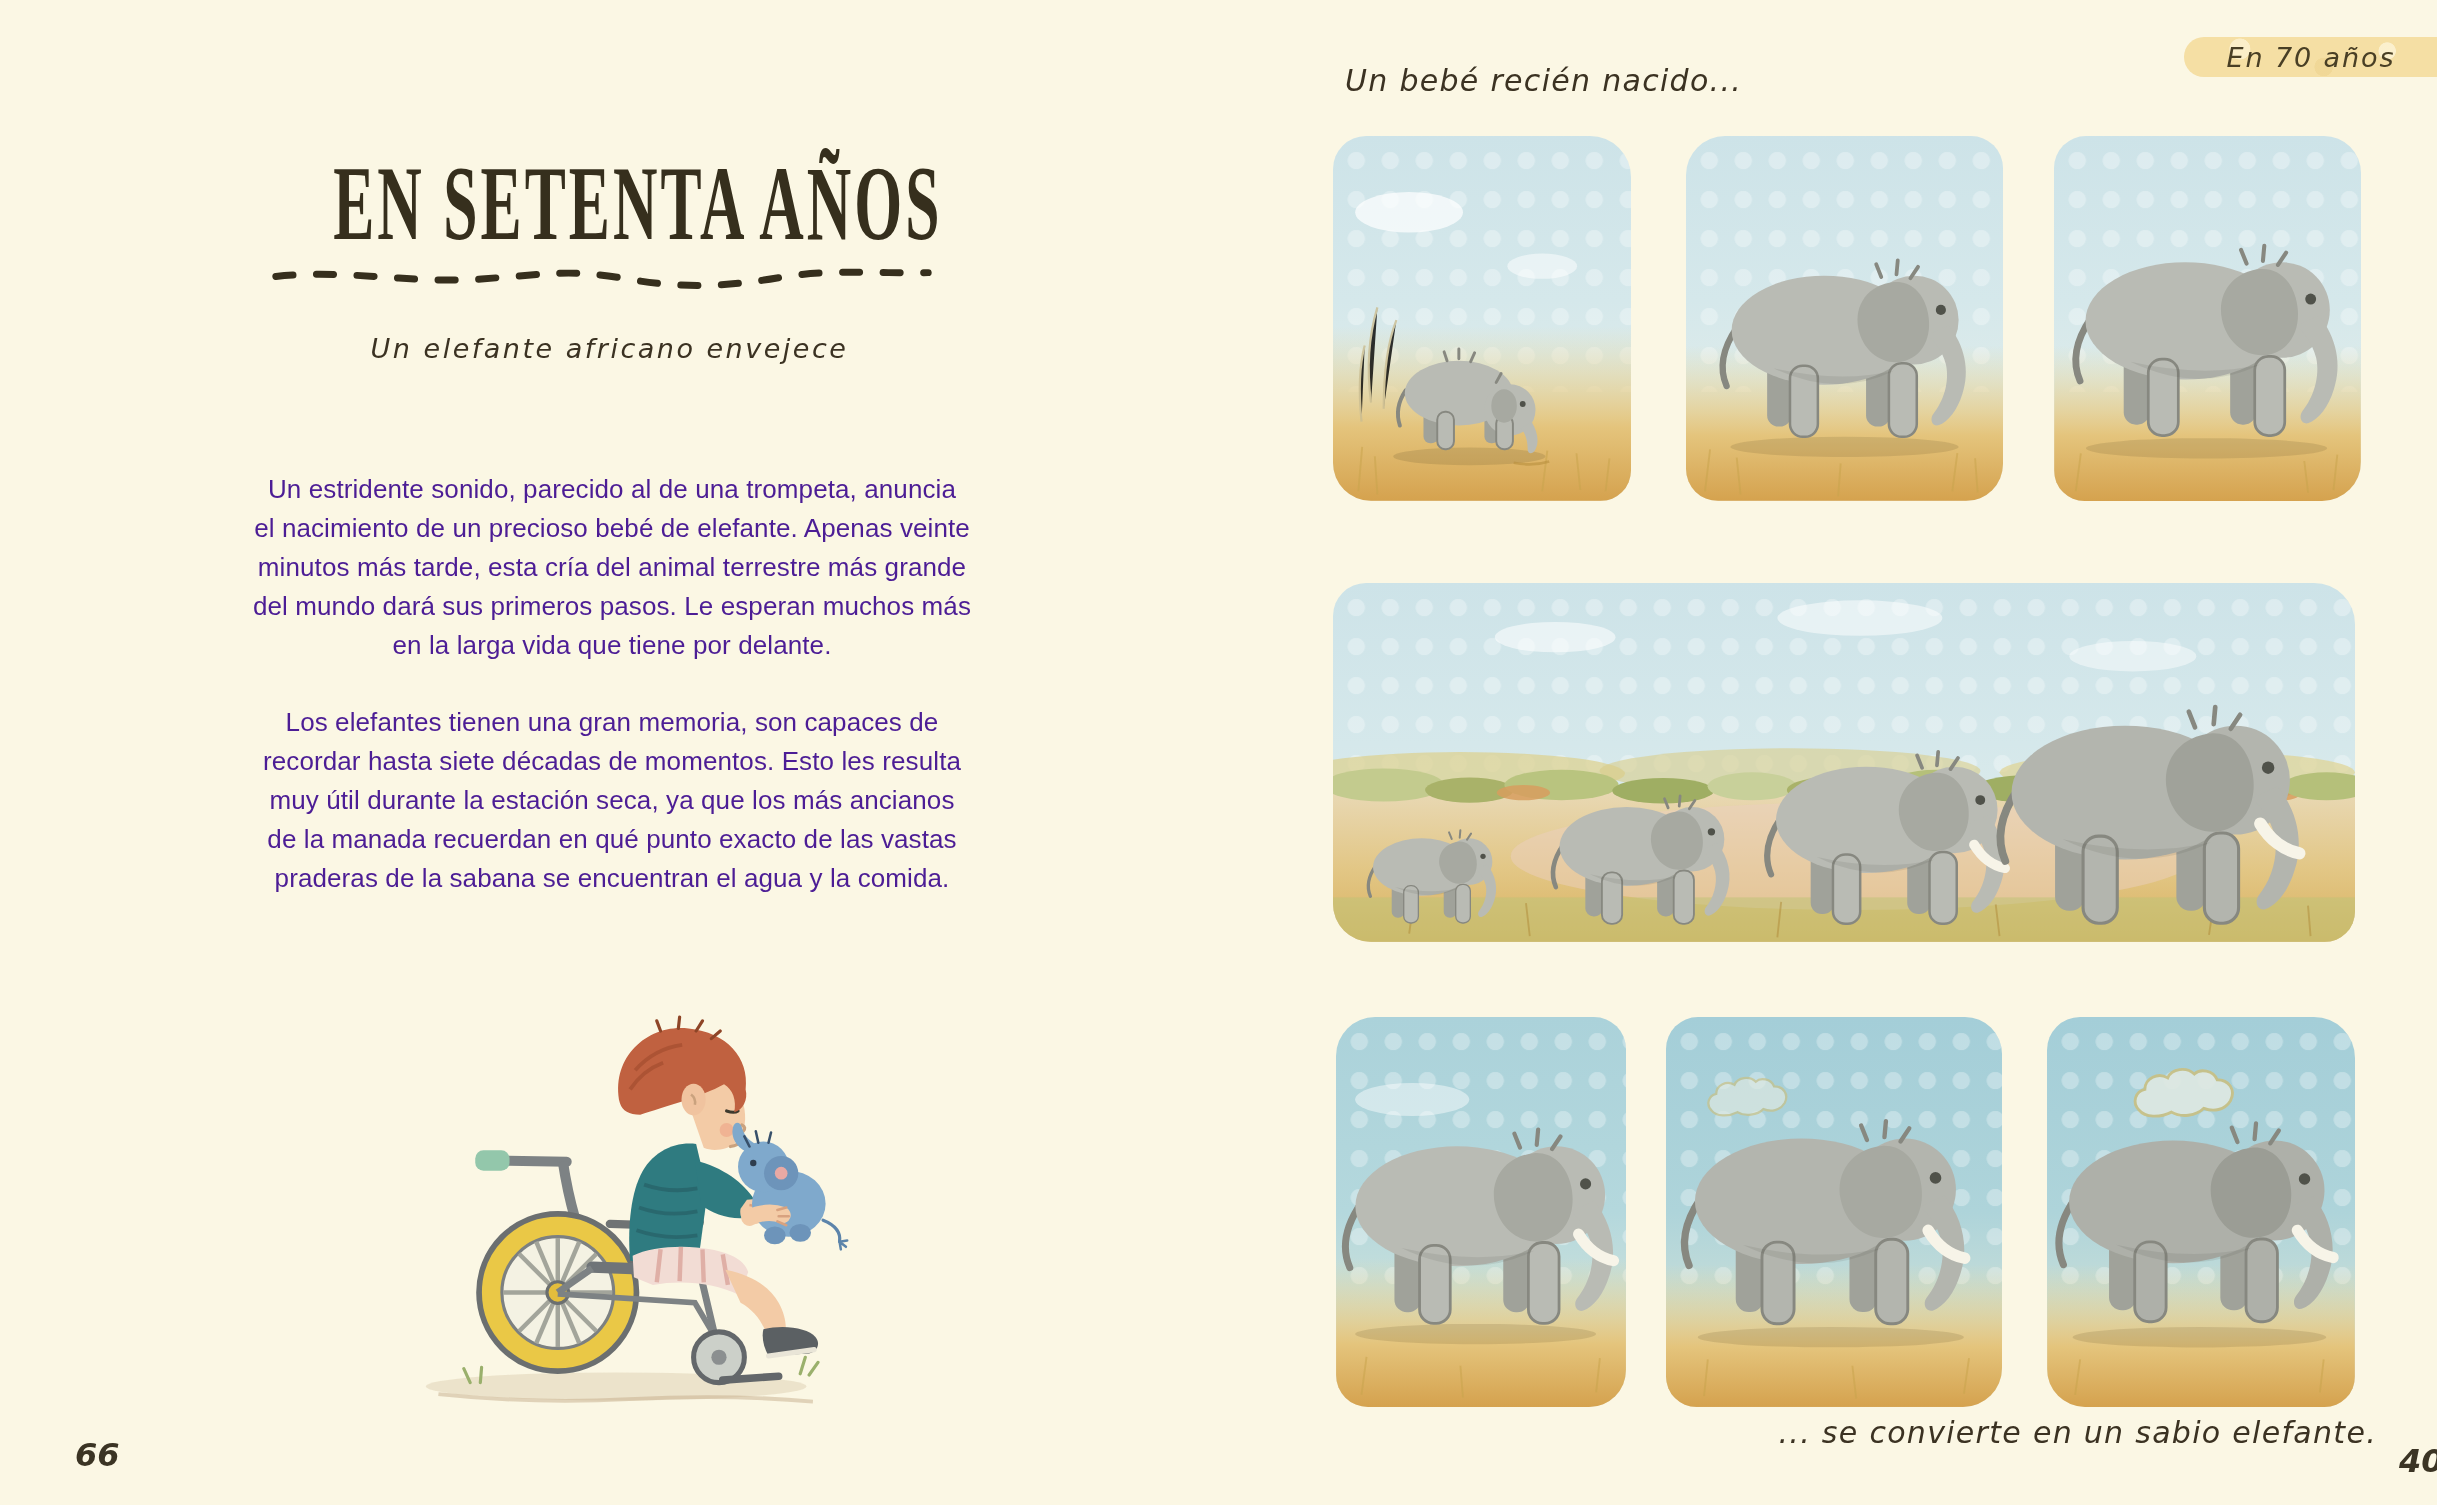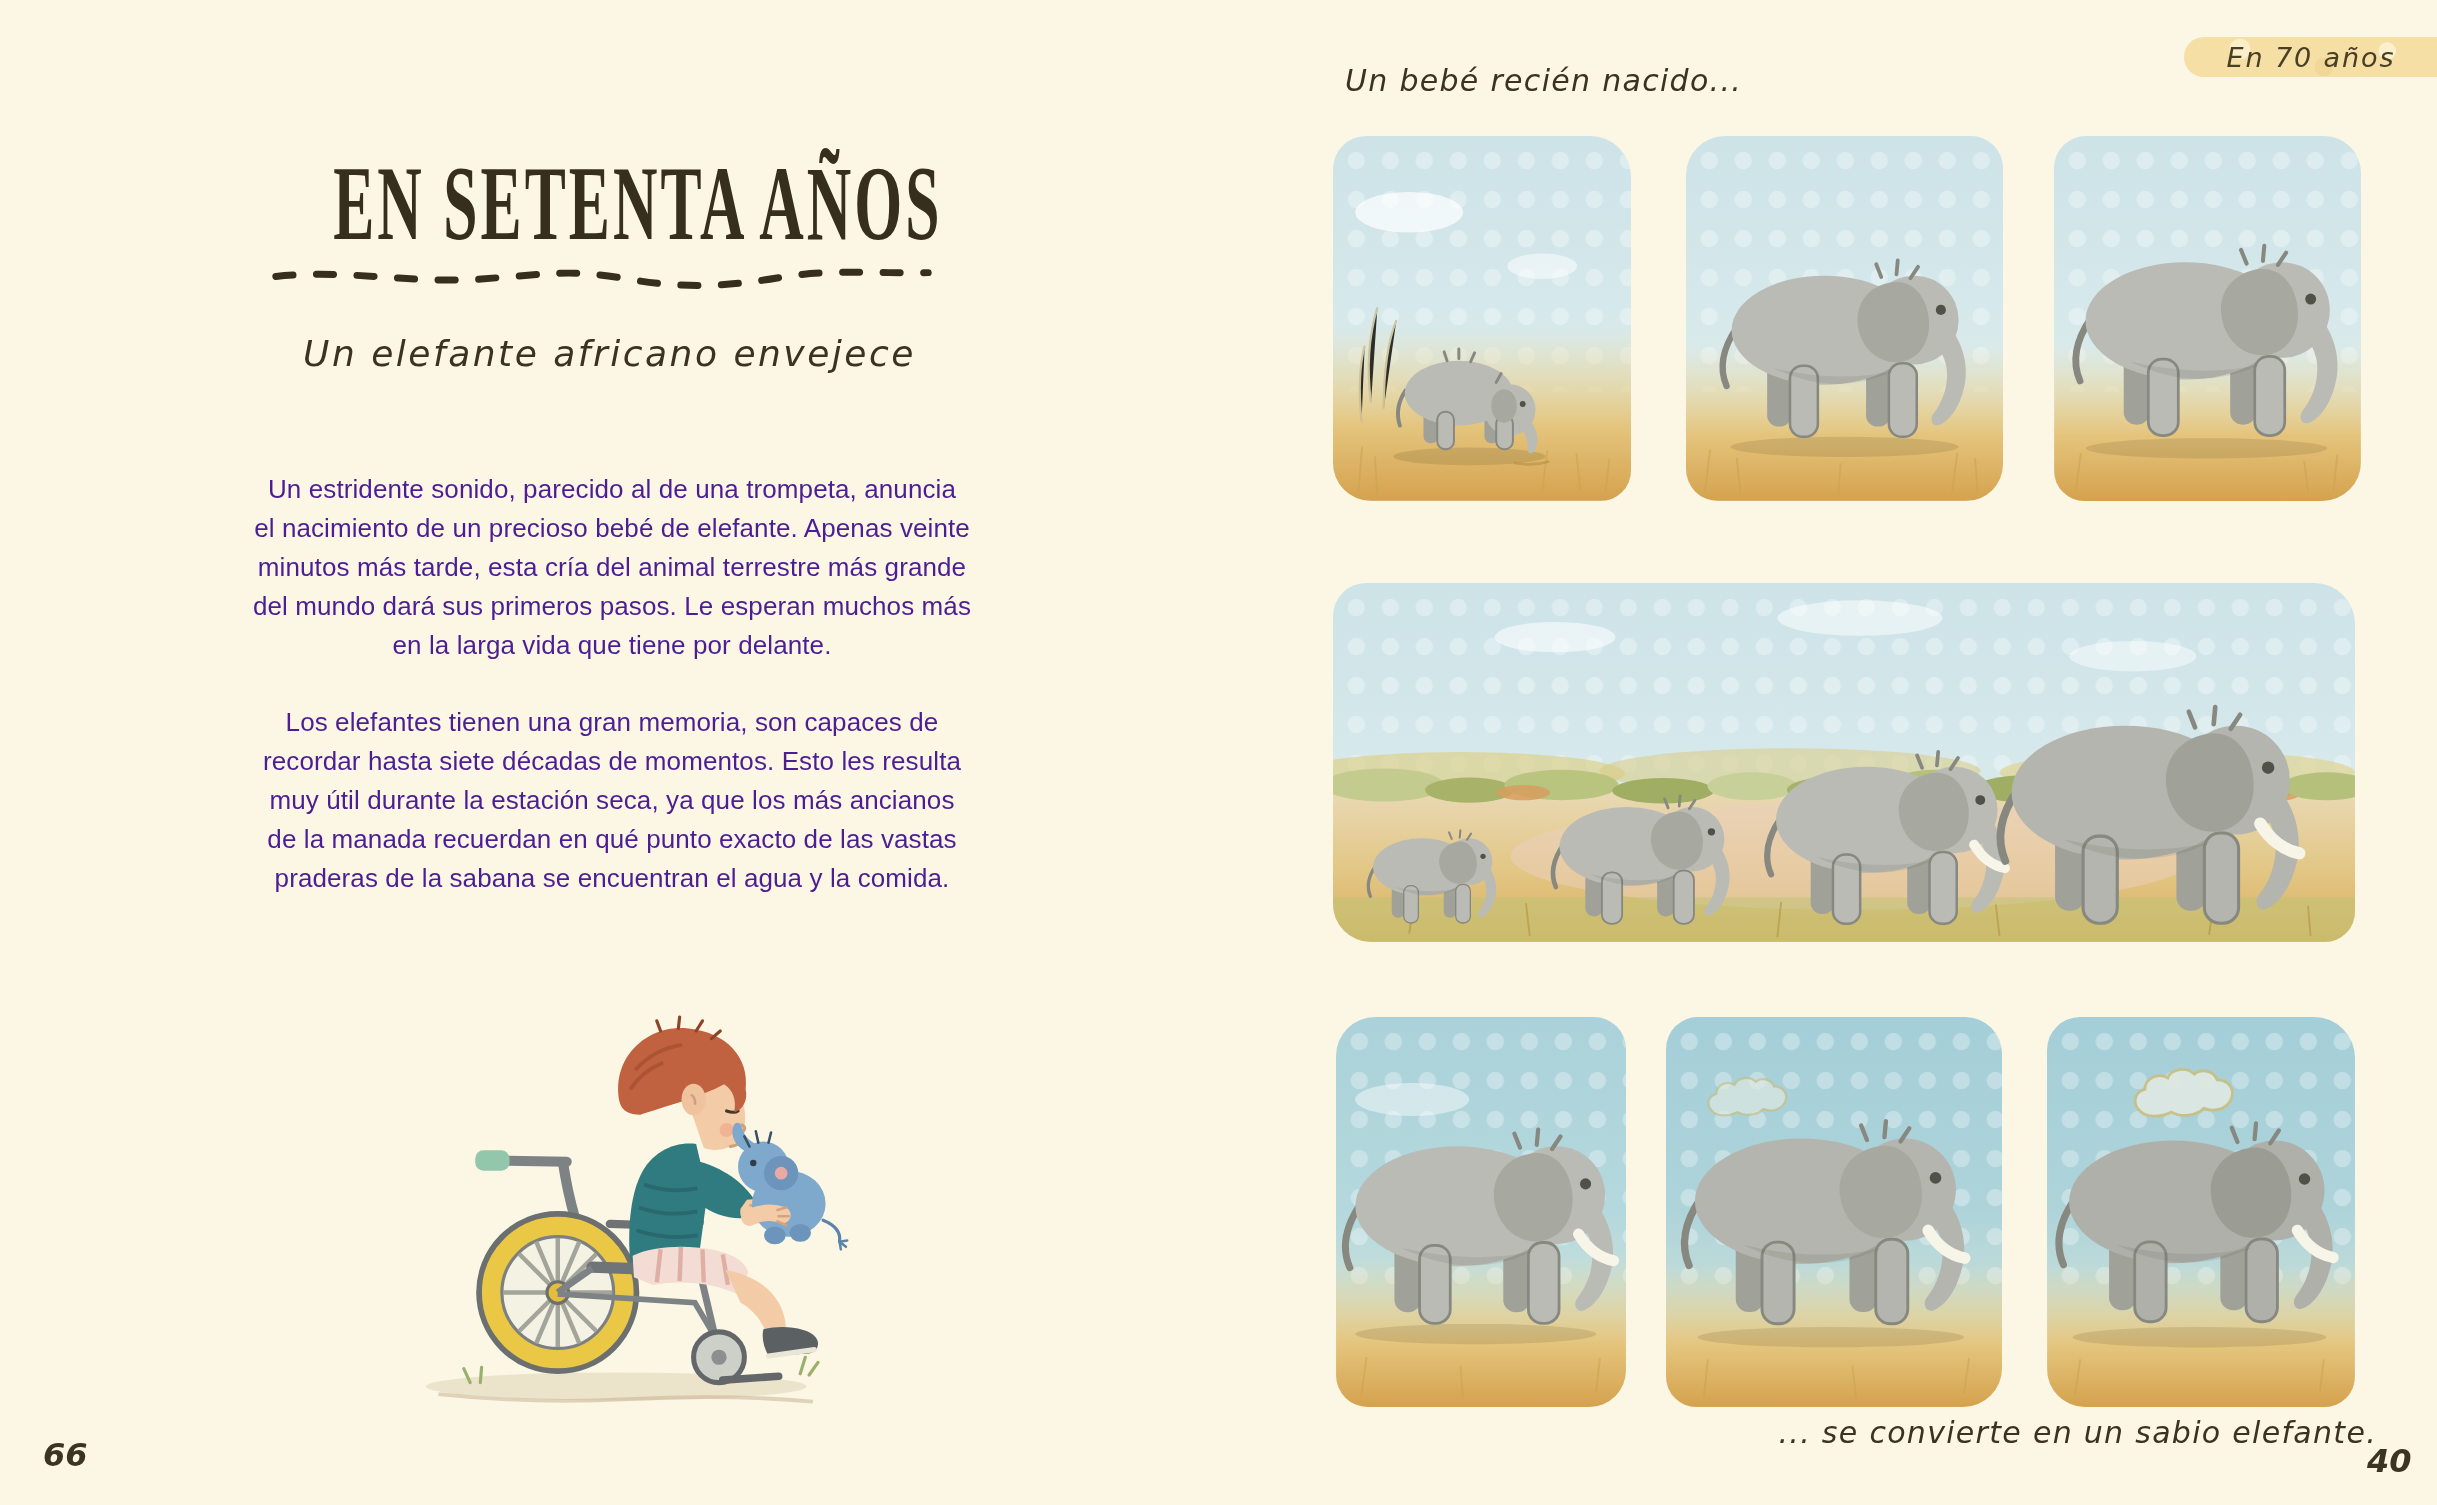--- a/index.html
+++ b/index.html
@@ -16,32 +16,32 @@
     display:inline-block;
     font-family:"Liberation Serif",serif;font-weight:700;
     font-size:77px;letter-spacing:3.8px;line-height:1;
     transform:scale(0.80,1.38);transform-origin:center top;
     color:#362f1d;white-space:nowrap;
   }
   .divider{left:272px;top:265px;}
   .subtitle{
     left:0;top:333px;width:1219px;text-align:center;
     font-family:"DejaVu Sans",sans-serif;font-style:italic;
-    font-size:36px;letter-spacing:2.5px;color:#3b3222;
+    font-size:27px;letter-spacing:2.5px;color:#3b3222;
   }
   .para{
     left:209px;width:806px;text-align:center;
     font-size:26px;line-height:39px;color:#4c1d95;
     white-space:pre-line;letter-spacing:0.1px;
   }
   .para1{top:444px;}
   .para2{top:677px;}
   .pageno{
     font-family:"DejaVu Sans",sans-serif;font-style:italic;font-weight:700;
-    font-size:32px;color:#3b3424;
+    font-size:32px;color:#3b3424;margin-left:32px;
   }
   .pn-left{left:43px;top:1436px;}
   .pn-right{left:2367px;top:1442px;}
   .boy-illo{left:394px;top:994px;}
   
   .caption{
     font-family:"DejaVu Sans",sans-serif;font-style:italic;
     font-size:30px;letter-spacing:1.3px;color:#3b3222;white-space:nowrap;
   }
   .cap-top{left:1345px;top:63px;}

